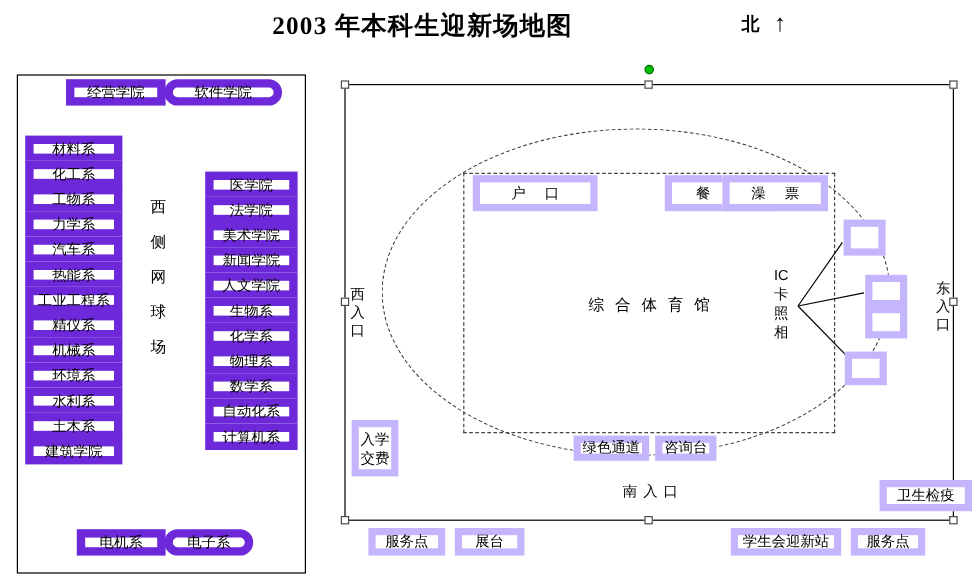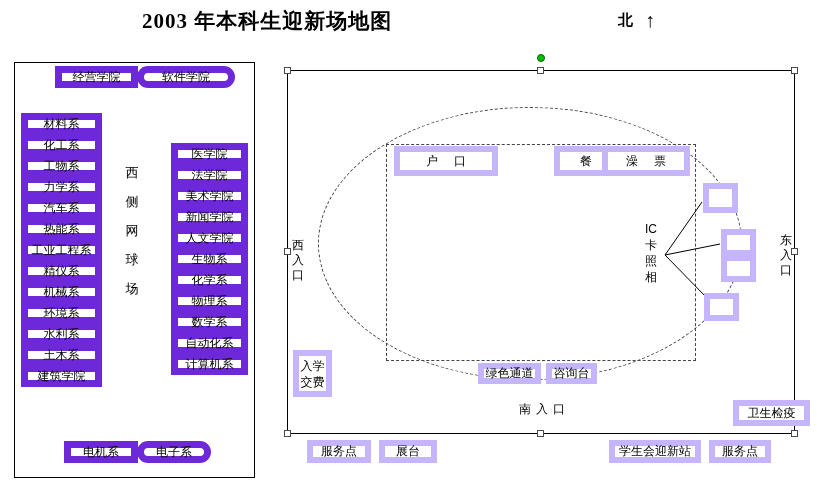--- a/index.html
+++ b/index.html
@@ -1,20 +1,20 @@
 <!DOCTYPE html>
 <html><head>
 <meta charset="utf-8">
 <style>
   * { margin:0; padding:0; box-sizing:border-box; }
   html,body { background:#fff; }
   body { font-family:"Liberation Sans", sans-serif; color:#000; }
   .page { position:relative; width:817px; height:487px; background:#fff; overflow:hidden; }
   .abs { position:absolute; }
-  .title { position:absolute; left:142px; top:7px; width:420px; 
+  .title { position:absolute; left:142px; top:7px; width:420px; text-align:center;
            font-family:"Liberation Serif", serif; font-weight:bold; font-size:21px; letter-spacing:1px; }
   .north { position:absolute; left:618px; top:10px; display:flex; align-items:center; gap:12px; }
   .north .n-label { font-weight:bold; font-size:15px; }
   .north .n-arrow { font-weight:bold; font-size:20px; line-height:20px; }
 
   .panel { position:absolute; border:1px solid #000; background:#fff; }
   .box   { position:absolute; border:6px solid #c4b5fd; background:#fff; display:flex;
            align-items:center; justify-content:center; font-size:12px; text-align:center; }
   .col   { position:absolute; }
   .cell  { border:7px solid #6d28d9; background:#fff; height:22px; display:flex;
@@ -113,20 +113,21 @@
     <div class="handle" style="left:calc(50% - 4px); bottom:-4px;"></div>
     <div class="handle" style="right:-4px; bottom:-4px;"></div>
 
     <div class="ellipse"></div>
     <div class="gym-rect"></div>
 
     <div class="box svc" style="left:106px; top:75px; width:104px; height:30px;">户口</div>
     <div class="box svc" style="left:218px; top:75px; width:92px; height:30px;margin-left:48px;">餐卡</div>
     <div class="box svc" style="left:314px; top:75px; width:88px; height:30px;">澡票</div>
 
+    <div class="gym-label">综合体育馆</div>
 
     <div class="vtext" style="left:352px; top:150px; width:22px; line-height:16px;">IC
 卡
 照
 相</div>
     <svg class="lines" width="508" height="364">
       <line x1="377" y1="184" x2="414" y2="131" stroke="#000" stroke-width="1"></line>
       <line x1="377" y1="184" x2="432" y2="173" stroke="#000" stroke-width="1"></line>
       <line x1="377" y1="184" x2="418" y2="226" stroke="#000" stroke-width="1"></line>
     </svg>

